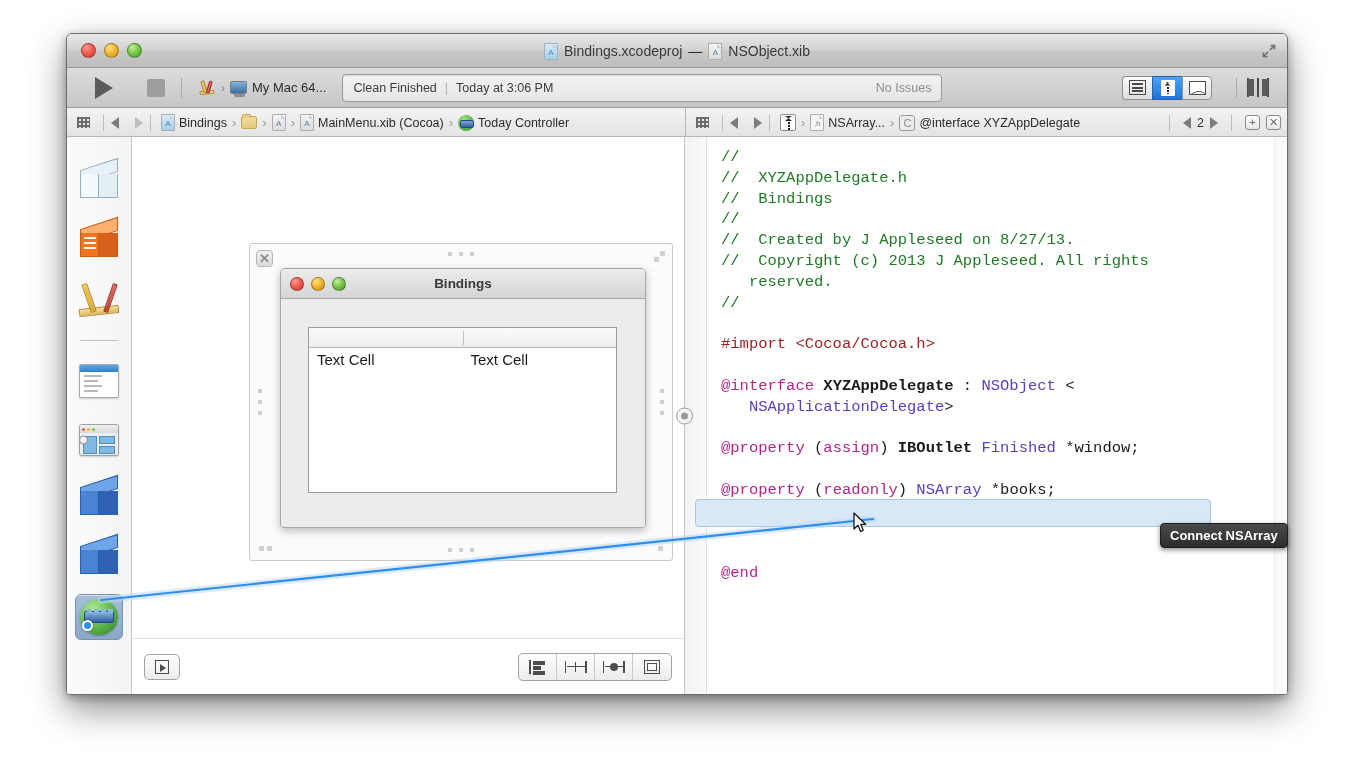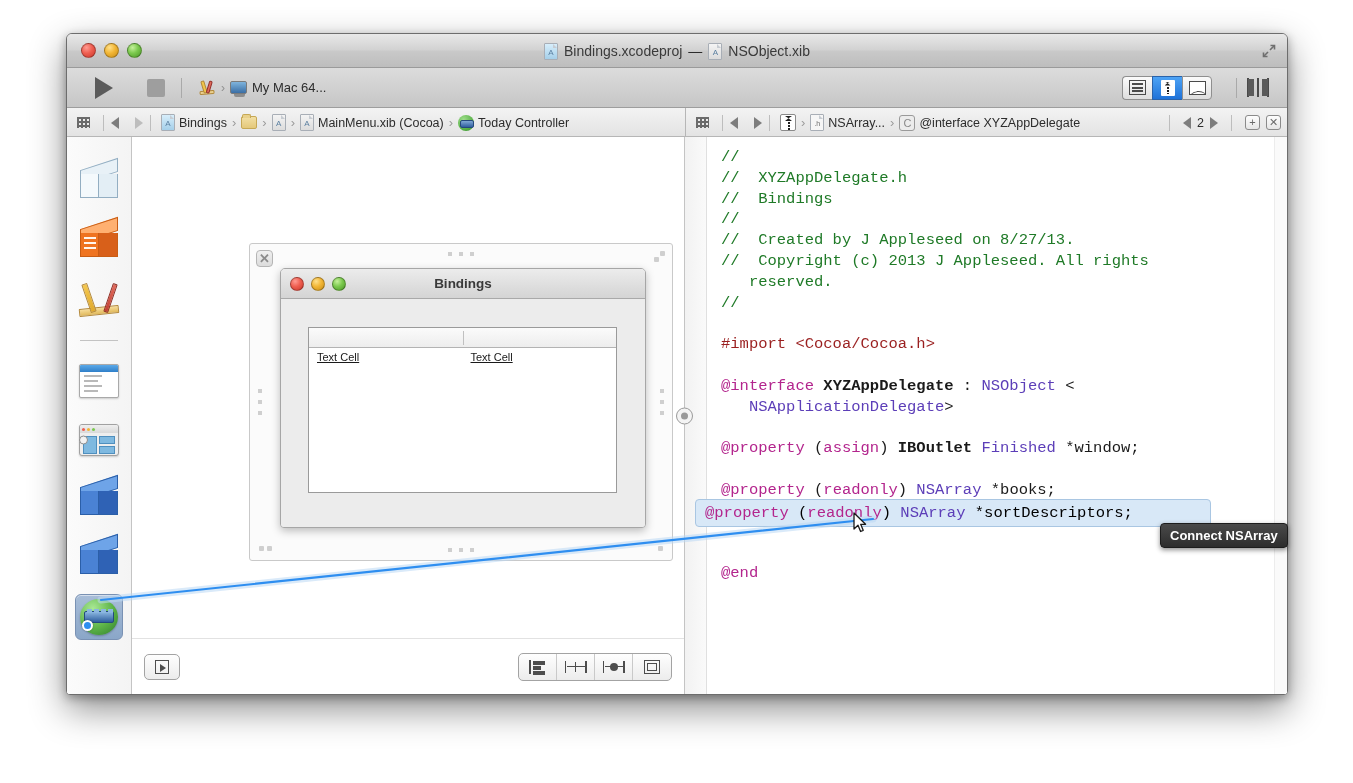--- a/index.html
+++ b/index.html
@@ -249,21 +249,21 @@
   .ibwin .tbar .t { font-size:13.5px; color:#3a3a3a; font-weight:bold; }
   .ibwin .cbody { height:229px; background:#ececec; position:relative; }
 
   .tableview {
     position:absolute; left:27px; top:28px; width:309px; height:166px;
     background:#fff; border:1px solid #9a9a9a;
   }
   .tv-header { height:20px; background:linear-gradient(to bottom,#fbfbfb,#ededed); border-bottom:1px solid #b3b3b3; position:relative; }
   .tv-header .colsep { position:absolute; left:50%; top:3px; width:1px; height:14px; background:#c0c0c0; }
   .tv-row { display:flex; padding-top:3px; }
-  .tv-cell { font-size:11px; color:#1a1a1a; padding-left:8px;text-decoration:underline; }
+  .tv-cell { font-size:15px; color:#1a1a1a; padding-left:8px; }
   .tv-cell.c1 { width:50%; }
   .tv-cell.c2 { width:50%; }
 
   .split-handle {
     position:absolute; right:-9px; top:50%; transform:translateY(-50%);
     width:17px;height:17px;border-radius:50%;border:1.5px solid #9a9a9a;background:#f4f4f4;
     display:flex;align-items:center;justify-content:center; z-index:6;
   }
   .split-handle i { width:7px;height:7px;border-radius:50%;background:#9a9a9a; display:block; }
 
@@ -397,20 +397,26 @@
             <rect x="2" y="12" width="14" height="3" rx="1" fill="#e9cf8e" stroke="#b1893c" transform="rotate(-5 9 13)"></rect>
             <rect x="4.5" y="2" width="3" height="12" rx="1" fill="#f2c64a" stroke="#b1893c" transform="rotate(-17 6 8)"></rect>
             <rect x="10" y="2" width="2.6" height="12" rx="1" fill="#e06a5c" stroke="#93302a" transform="rotate(17 11 8)"></rect>
           </svg>
         </span>
         <span class="chev">›</span>
         <span class="mac-icon"></span>
         <span>My Mac 64...</span>
       </div>
 
+      <div class="status-area">
+        <span>Clean Finished</span>
+        <span class="status-sep">|</span>
+        <span>Today at 3:06 PM</span>
+        <span class="status-right">No Issues</span>
+      </div>
 
       <div class="tb-right">
         <div class="seg">
           <div class="seg-btn">
             <span class="icn-lines boxed">
                 <i></i>
                 <i></i>
                 <i></i>
               </span>
           </div>
@@ -688,21 +694,20 @@
 <span><span class="kw">@property</span> (<span class="kw">assign</span>) <span class="typ">IBOutlet</span> <span class="cls">Finished</span> *window;</span>
 
 <span><span class="kw">@property</span> (<span class="kw">readonly</span>) <span class="cls">NSArray</span> *books;</span>
 
 <span style="visibility:hidden">@property (readonly) NSArray *sortDescriptors;</span>
 
 <span><span class="kw">@end</span></span></div>
         <div class="ed-scroll"></div>
 
         <div class="hl-line"></div>
-        <div class="hl-text"><span class="kw">@property</span> (<span class="kw">readonly</span>) <span class="cls">NSArray</span> *sortDescriptors;</div>
       </div>
     </div>
   </div>
 
   <svg class="connline">
     <line x1="101" y1="600" x2="873" y2="519" stroke="#bcd9f5" stroke-width="7" stroke-linecap="round" opacity="0.55"></line>
     <line x1="101" y1="600" x2="873" y2="519" stroke="#2e8ef0" stroke-width="2.2" stroke-linecap="round"></line>
   </svg>
 
   <svg class="cursor" viewBox="0 0 14 22">

